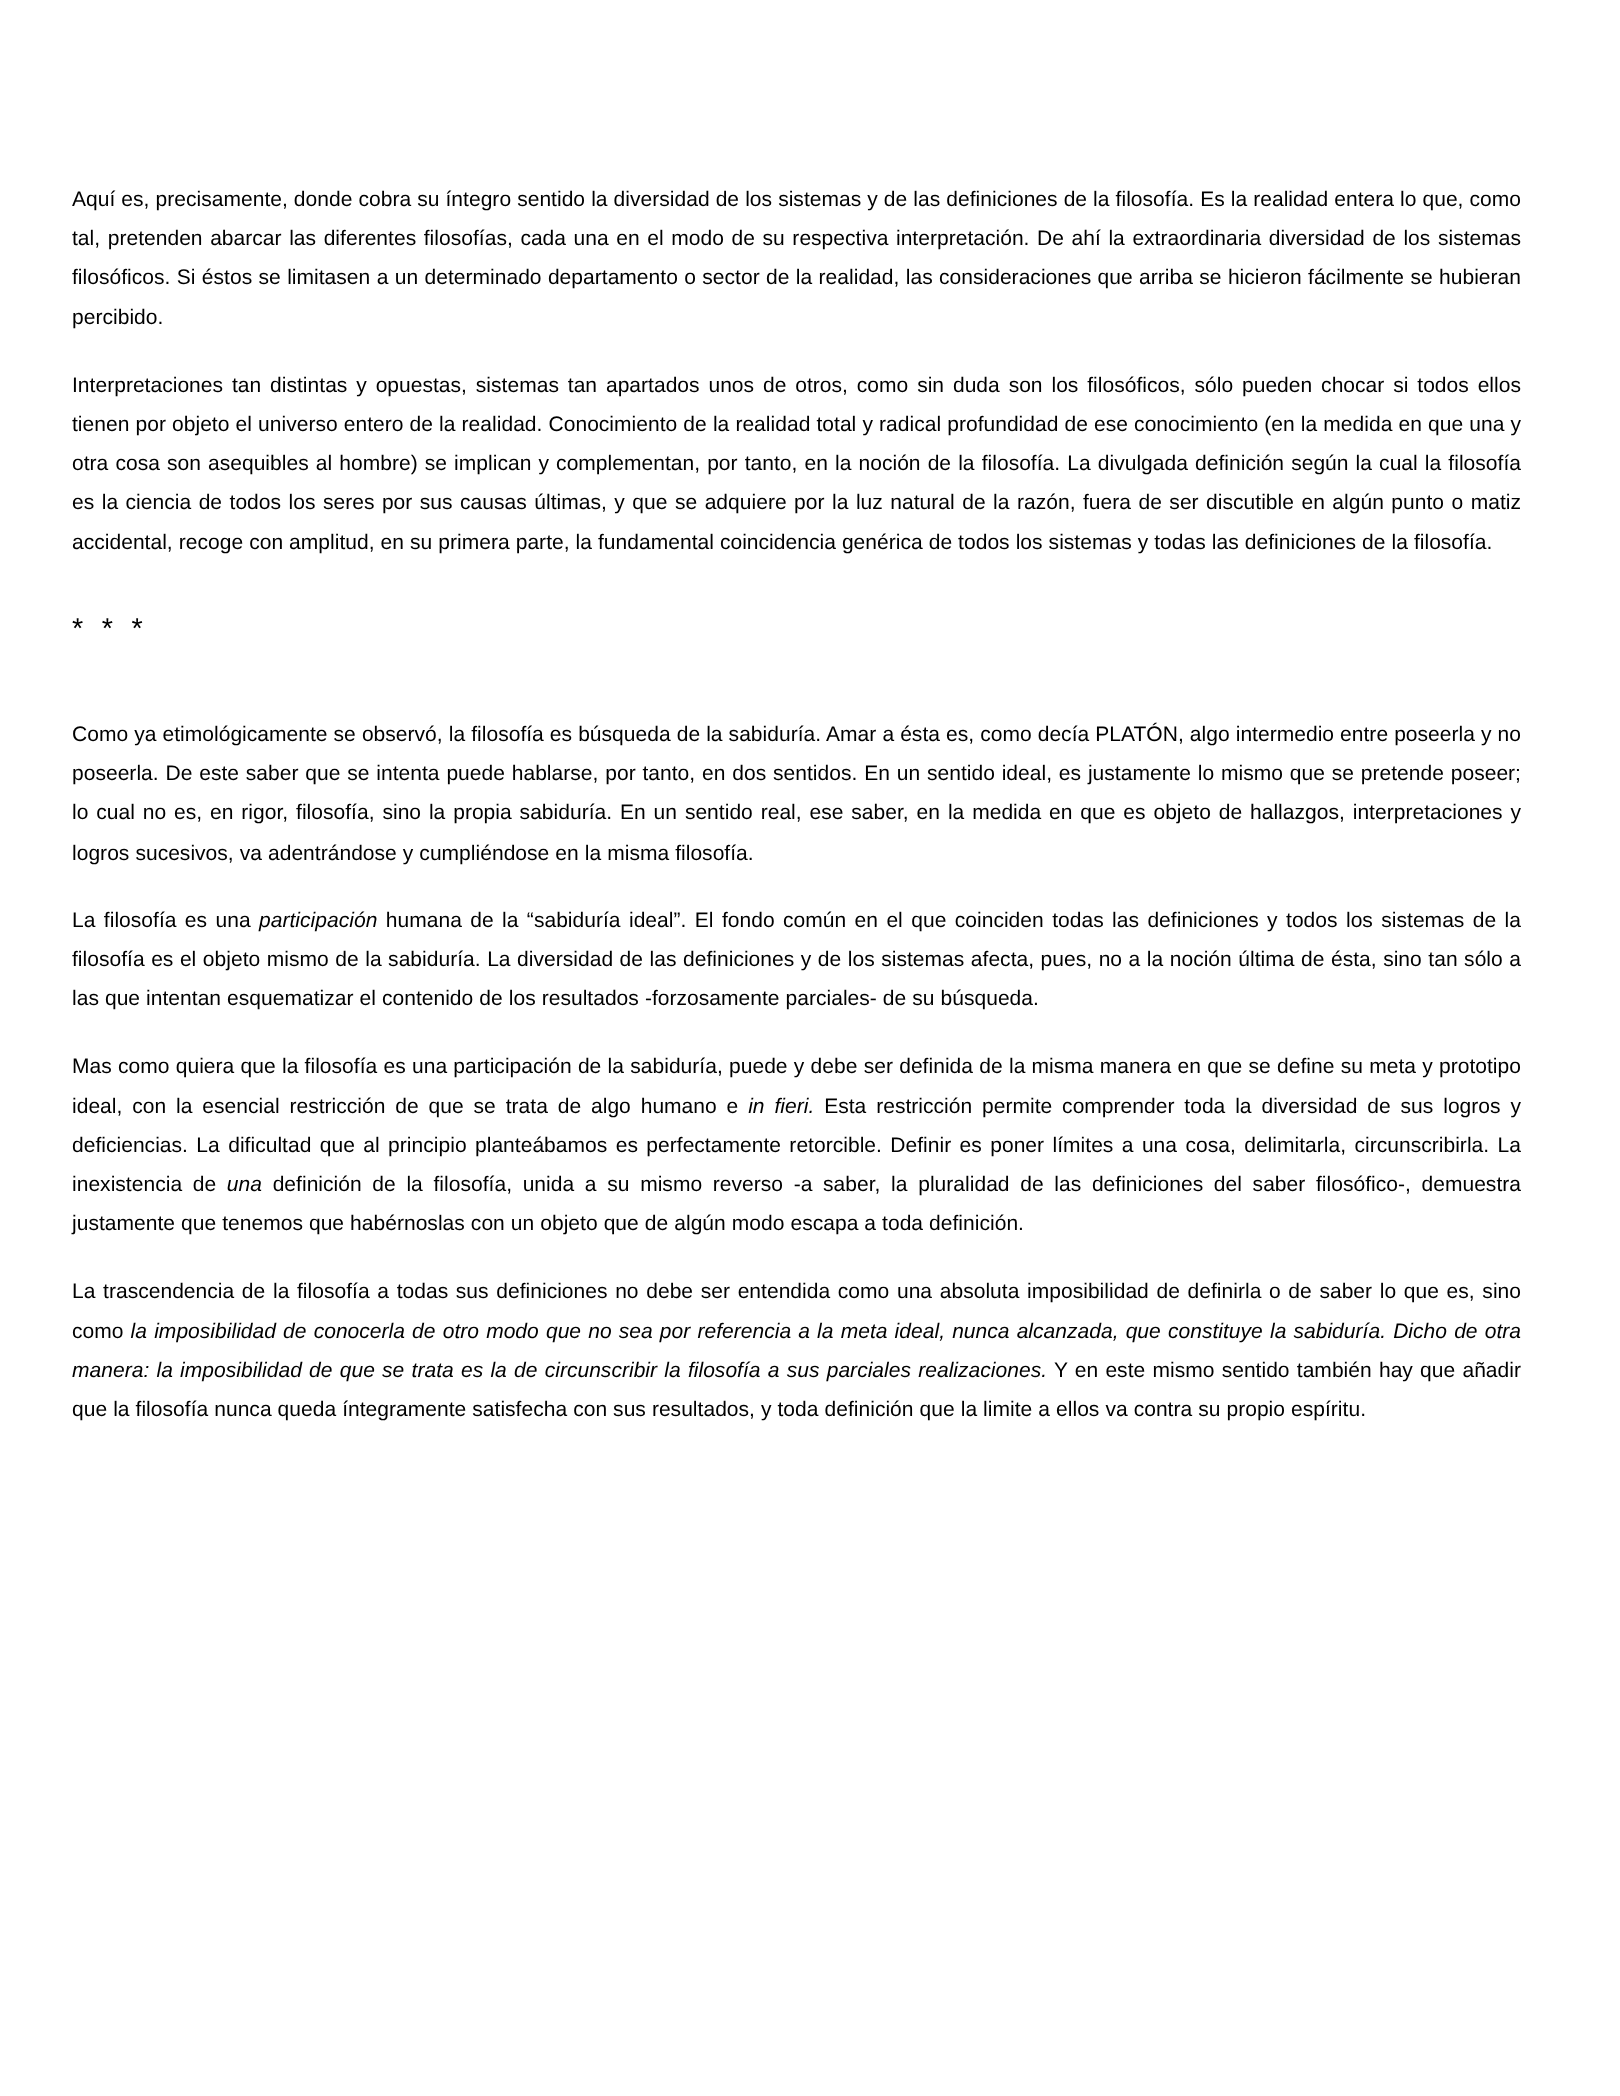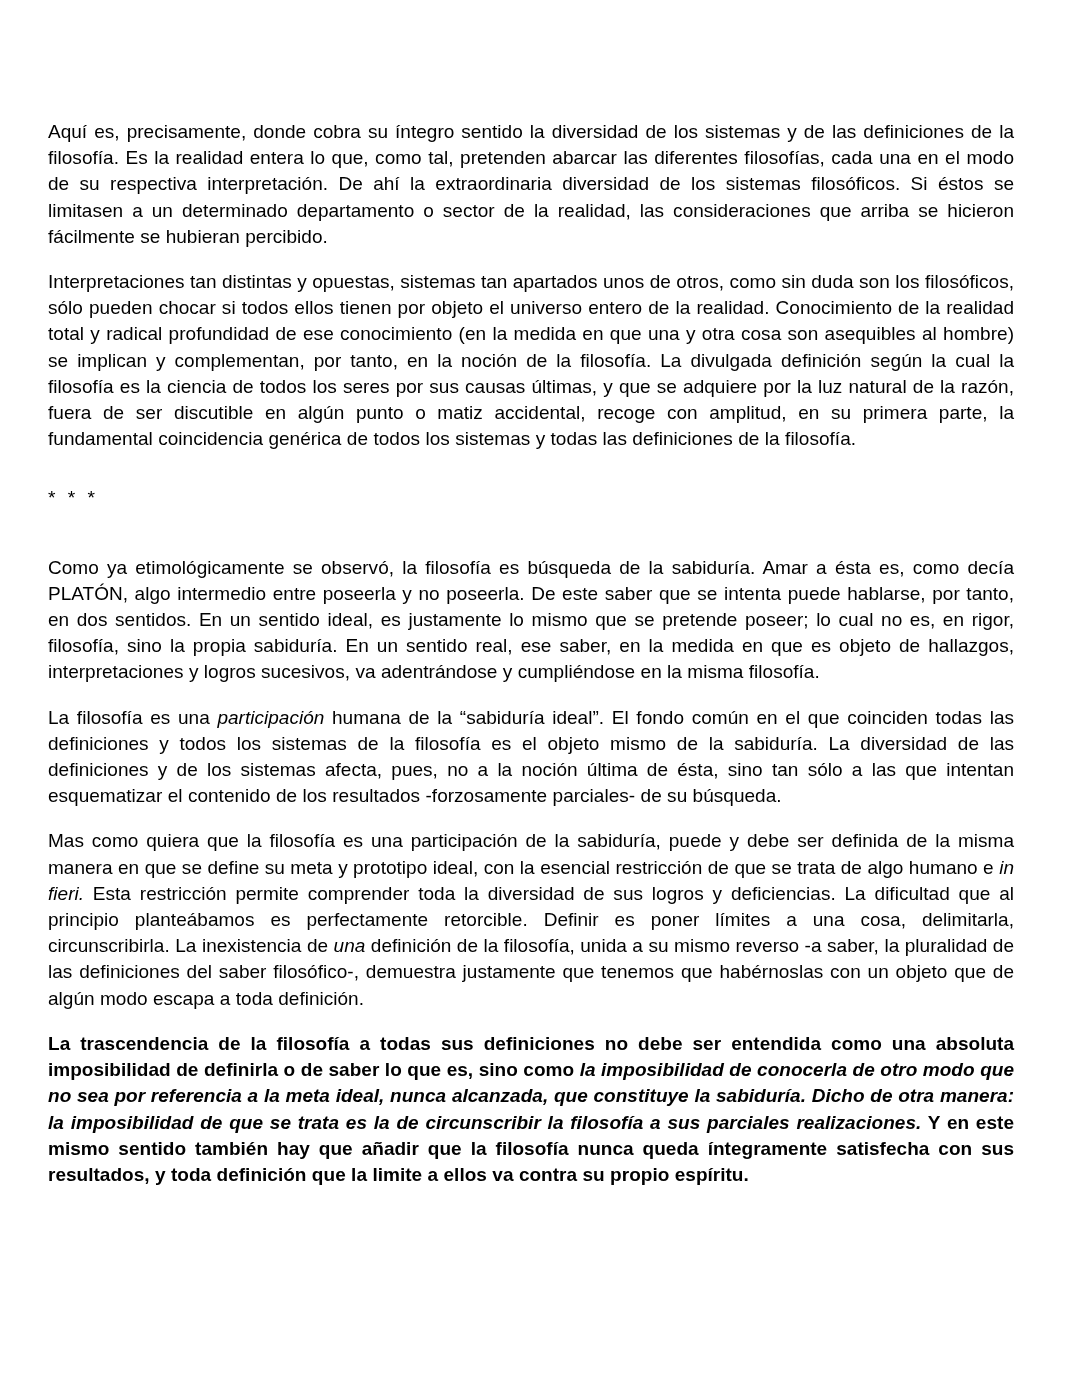--- a/index.html
+++ b/index.html
@@ -25,32 +25,31 @@
     overflow: hidden;
   }
   .text-column {
     position: absolute;
     left: 48px;
     top: 119px;
     width: 966px;
   }
   p.para {
     margin: 0 0 19px 0;
-    font-size: 19px;
+    font-size: 14px;
     line-height: 26.2px;
     text-align: justify;
     text-justify: inter-word;
     letter-spacing: 0.02px;
     word-spacing: 0.1px;
     hyphens: none;
     -webkit-hyphens: none;
   }
   p.para:last-of-type {
     margin-bottom: 0;
-    font-weight: bold;
   }
   .sep {
     margin: 0 0 19px 0;
     font-size: 19.2px;
     line-height: 26.2px;
     text-align: left;
     letter-spacing: 3.5px;
   }
   .sep-spacer-top {
     height: 14px;

